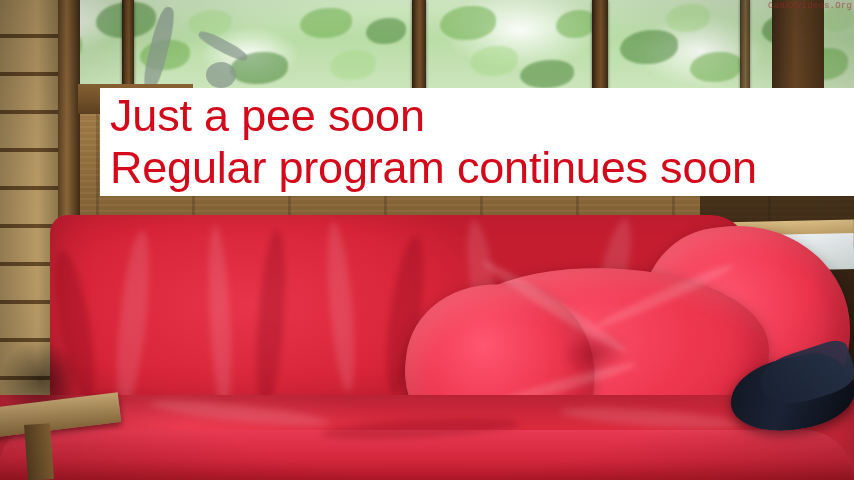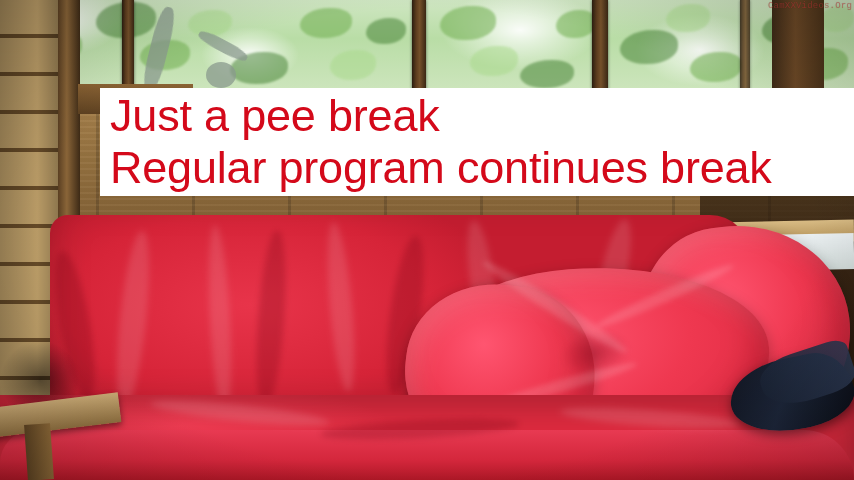--- a/index.html
+++ b/index.html
@@ -308,19 +308,19 @@
   <div class="garment"></div>
   <div class="garment2"></div>
 
   <div class="bench-shadow"></div>
   <div class="bench-top"></div>
   <div class="bench-leg"></div>
 
   <div class="vignette"></div>
 
   <div id="banner">
-    <div class="banner-line">Just a pee break</div>
-    <div class="banner-line">Regular program continues break</div>
+    <div class="banner-line">Just a pee soon</div>
+    <div class="banner-line">Regular program continues soon</div>
   </div>
 
   <div id="watermark">CamXXVideos.Org</div>
 
 </div>
 
 </body></html>

